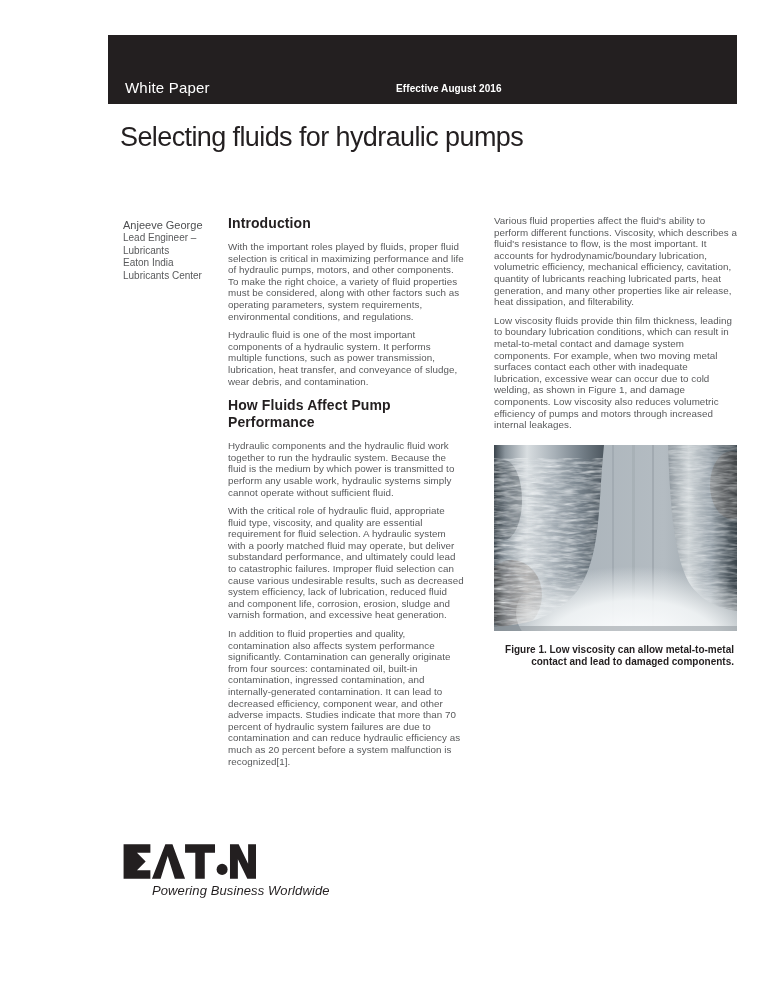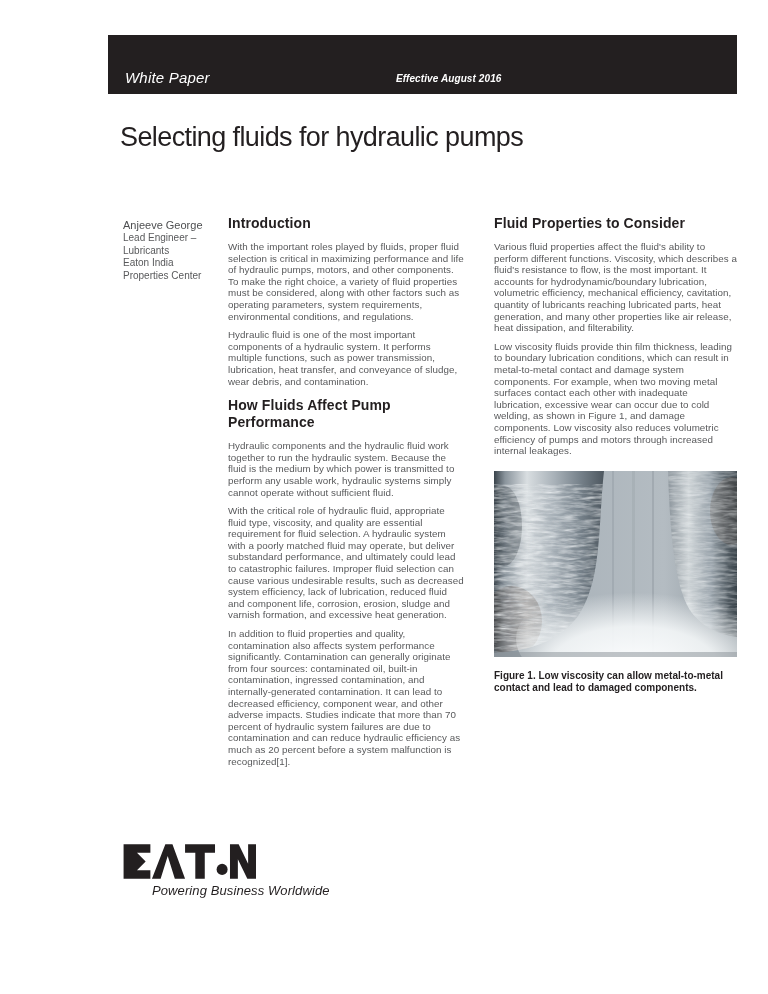--- a/index.html
+++ b/index.html
@@ -3,23 +3,22 @@
 <meta charset="utf-8">
 <style>
   html,body { margin:0; padding:0; background:#ffffff; }
   body { font-family:"Liberation Sans", sans-serif; }
   .page {
     position:relative; width:768px; height:994px; background:#ffffff;
     overflow:hidden; margin:0 auto;
   }
   
   .header-bar {
-    position:absolute; left:108px; top:35px; width:629px; height:59px;
+    position:absolute; left:108px; top:35px; width:629px; height:69px;
     background:#231f20;
-    font-style:italic;
   }
   .header-label {
     position:absolute; left:17px; bottom:8px;
     color:#ffffff; font-size:15px; letter-spacing:0.2px;
   }
   .header-date {
     position:absolute; left:288px; bottom:10px;
     color:#ffffff; font-size:10px; font-weight:bold; letter-spacing:0.1px;
   }
   
@@ -42,21 +41,21 @@
   }
   .col .sec2 h2 { margin-top:10px; }
   .col p {
     margin:0 0 7px 0; font-size:9.8px; line-height:11.6px;
     color:#58595b; letter-spacing:0.05px;
   }
   
   .figure-wrap { margin-top:14px; width:243px; height:186px; line-height:0; }
   .figure-caption {
     margin-top:13px; font-size:10px; line-height:12.4px;
-    font-weight:bold; color:#231f20; width:240px;
+    font-weight:bold; color:#231f20; width:240px;text-align:right;
   }
   
   .footer-logo { position:absolute; left:122px; top:842px; width:200px; }
   .logo-mark { display:block; }
   .logo-tagline {
     position:absolute; left:30px; top:41px; white-space:nowrap;
     font-size:13px; font-style:italic; color:#231f20; letter-spacing:0.1px;
   }
 </style>
 </head>
@@ -69,40 +68,39 @@
     <div class="header-date">Effective August 2016</div>
   </div>
 
   <div class="doc-title">Selecting fluids for hydraulic pumps</div>
 
   <div class="author">
     <div class="author-name">Anjeeve George</div>
     <div class="author-role">Lead Engineer –</div>
     <div class="author-role">Lubricants</div>
     <div class="author-role">Eaton India</div>
-    <div class="author-role">Properties Center</div>
+    <div class="author-role">Lubricants Center</div>
   </div>
 
   <div class="col col-middle">
     <div class="sec1">
       <h2>Introduction</h2>
       <p>With the important roles played by fluids, proper fluid selection is critical in maximizing performance and life of hydraulic pumps, motors, and other components. To make the right choice, a variety of fluid properties must be considered, along with other factors such as operating parameters, system requirements, environmental conditions, and regulations.</p>
       <p>Hydraulic fluid is one of the most important components of a hydraulic system. It performs multiple functions, such as power transmission, lubrication, heat transfer, and conveyance of sludge, wear debris, and contamination.</p>
     </div>
     <div class="sec2">
       <h2>How Fluids Affect Pump Performance</h2>
       <p>Hydraulic components and the hydraulic fluid work together to run the hydraulic system. Because the fluid is the medium by which power is transmitted to perform any usable work, hydraulic systems simply cannot operate without sufficient fluid.</p>
       <p>With the critical role of hydraulic fluid, appropriate fluid type, viscosity, and quality are essential requirement for fluid selection. A hydraulic system with a poorly matched fluid may operate, but deliver substandard performance, and ultimately could lead to catastrophic failures. Improper fluid selection can cause various undesirable results, such as decreased system efficiency, lack of lubrication, reduced fluid and component life, corrosion, erosion, sludge and varnish formation, and excessive heat generation.</p>
       <p>In addition to fluid properties and quality, contamination also affects system performance significantly. Contamination can generally originate from four sources: contaminated oil, built-in contamination, ingressed contamination, and internally-generated contamination. It can lead to decreased efficiency, component wear, and other adverse impacts. Studies indicate that more than 70 percent of hydraulic system failures are due to contamination and can reduce hydraulic efficiency as much as 20 percent before a system malfunction is recognized[1].</p>
     </div>
   </div>
 
   <div class="col col-right">
     <div>
-      <h2>Fluid Properties to Consider</h2>
       <p>Various fluid properties affect the fluid's ability to perform different functions. Viscosity, which describes a fluid's resistance to flow, is the most important. It accounts for hydrodynamic/boundary lubrication, volumetric efficiency, mechanical efficiency, cavitation, quantity of lubricants reaching lubricated parts, heat generation, and many other properties like air release, heat dissipation, and filterability.</p>
       <p>Low viscosity fluids provide thin film thickness, leading to boundary lubrication conditions, which can result in metal-to-metal contact and damage system components. For example, when two moving metal surfaces contact each other with inadequate lubrication, excessive wear can occur due to cold welding, as shown in Figure 1, and damage components. Low viscosity also reduces volumetric efficiency of pumps and motors through increased internal leakages.</p>
     </div>
 
     <div class="figure-wrap">
       <svg width="243" height="186" viewBox="0 0 243 186" xmlns="http://www.w3.org/2000/svg">
         <defs>
           <linearGradient id="gL" x1="0" y1="0" x2="1" y2="0">
             <stop offset="0" stop-color="#39434b"></stop>
             <stop offset="0.10" stop-color="#8a949c"></stop>

